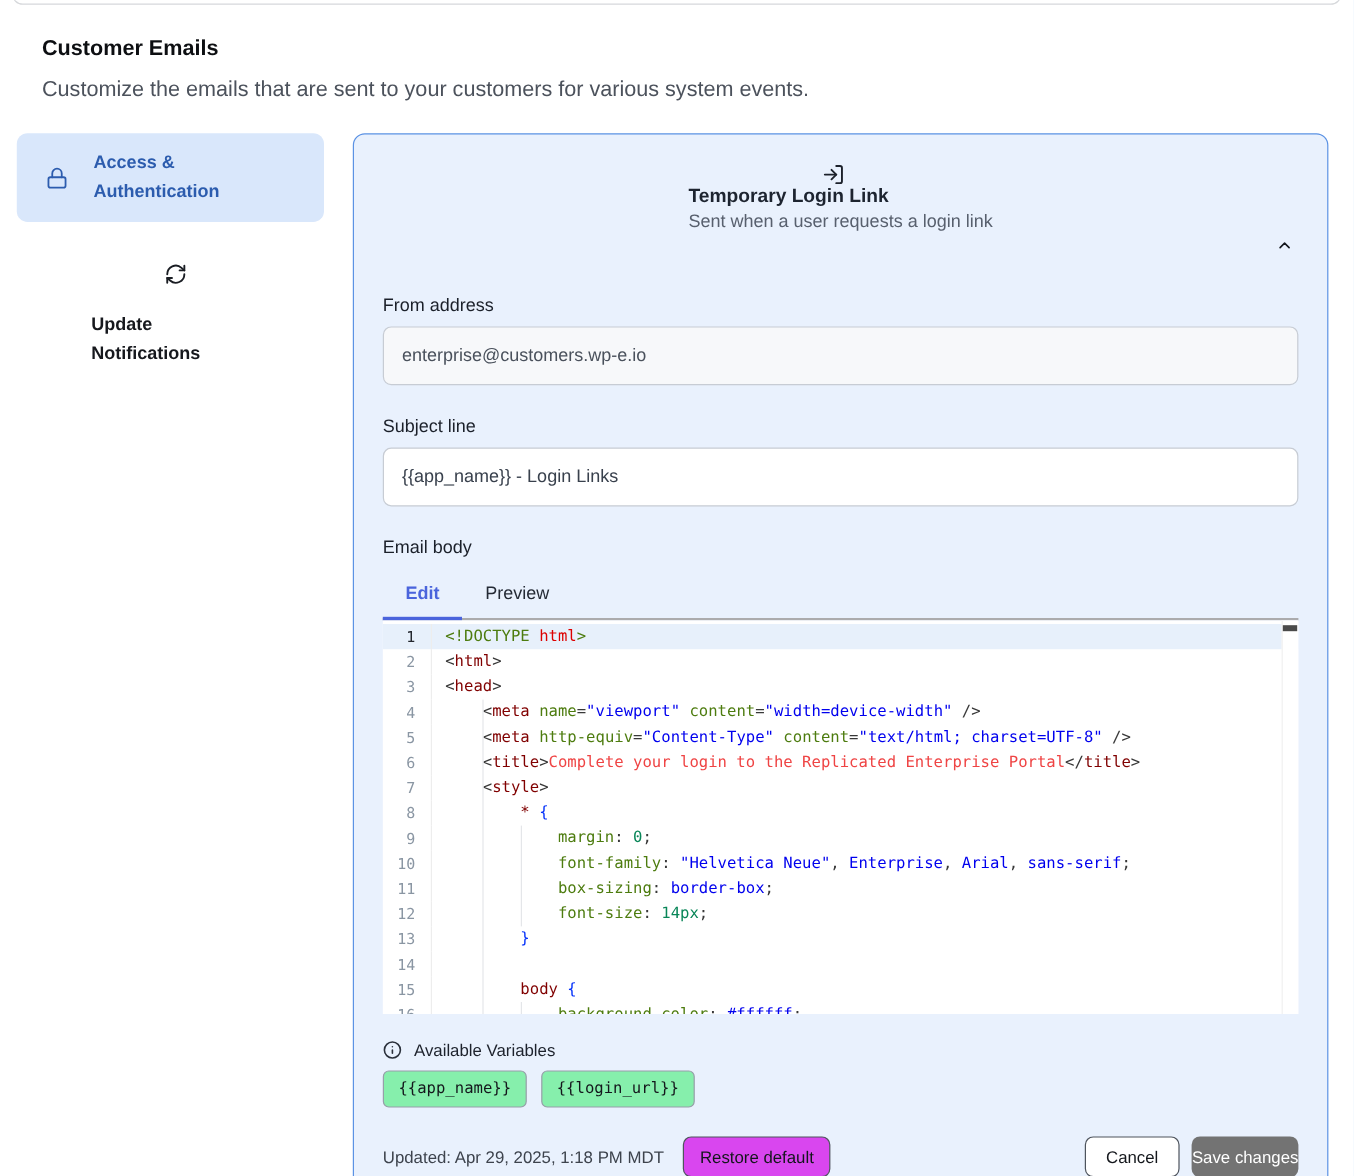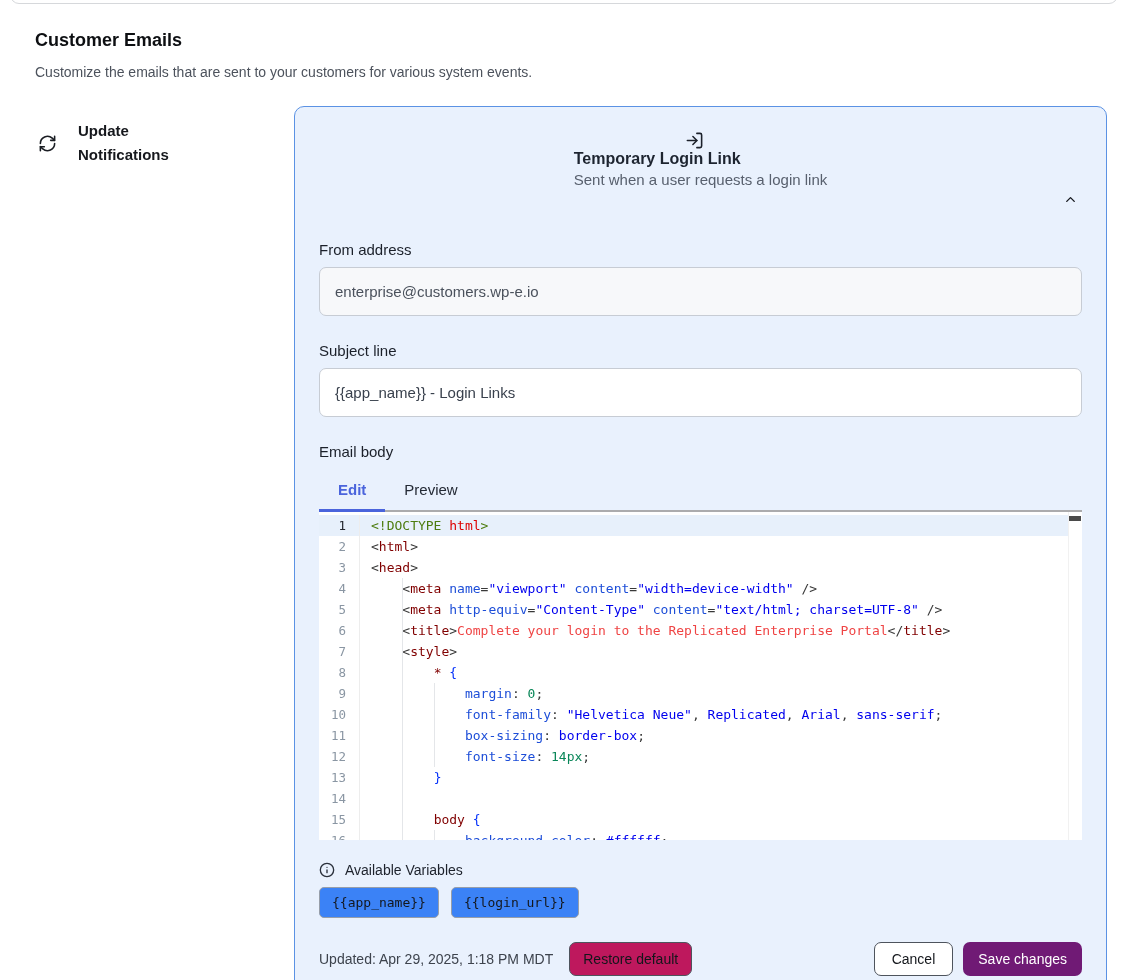--- a/index.html
+++ b/index.html
@@ -7,21 +7,21 @@
   body {
     width:1128px; height:980px; position:relative; overflow:hidden;
     background:#ffffff; font-family:"Liberation Sans", sans-serif; color:#15181e;
   }
   
   .prev-card { position:absolute; top:-38px; left:10px; width:1108px; height:42px;
     border:1px solid #d6d8db; border-radius:9px; background:#fff; }
 
   .page-head { padding:30px 0 0 35px; }
   .page-head h1 { margin:0; font-size:18px; font-weight:700; color:#0d0f12; }
-  .page-head p { margin:13px 0 0; font-size:14px; color:#4c525c; }
+  .page-head p { margin:13px 0 0; font-size:18px; color:#4c525c; }
 
   .layout { display:flex; margin-top:26px; padding:0 21px 0 14px; align-items:flex-start; }
 
   .sidebar { flex:0 0 256px; }
   .side-item { display:flex; align-items:center; gap:21px; padding:13px 16px 13px 24px;
     border-radius:9px; font-size:15px; font-weight:700; color:#16181d; cursor:pointer; }
   .side-item .lbl { max-width:140px; line-height:24px; }
   .side-item.selected { background:#d9e7fb; color:#2c5cae; }
   .side-item.selected svg { color:#2c5cae; }
   .side-item + .side-item { margin-top:21px;flex-direction:column; }
@@ -48,53 +48,62 @@
 
   .editor { height:328px; background:#ffffff; position:relative; overflow:hidden;
     font-family:"DejaVu Sans Mono", monospace; font-size:13px; }
   .lines { padding-top:3px; }
   .cl { display:flex; height:21px; line-height:21px; }
   .cl.active { background:#e7f0fb; }
   .ln { flex:0 0 40px; text-align:right; padding-right:13px; color:#8a96a3; font-size:12.5px; }
   .cl.active .ln { color:#23272e; }
   .cc { flex:1; border-left:1px solid #ededed; padding-left:11px; white-space:pre; }
   .tk-m { color:#4d7c0f; } .tk-mv { color:#dd0000; } .tk-t { color:#800000; }
-  .tk-p { color:#383838; } .tk-a { color:#1d4ed8; } .tk-s { color:#0000ee; }
+  .tk-p { color:#383838; } .tk-a { color:#4d7c0f; } .tk-s { color:#0000ee; }
   .tk-x { color:#ef4444; } .tk-n { color:#098658; } .tk-b { color:#0431fa; }
   .iguide { position:absolute; width:1px; background:#e4e6e9; }
   .sb-track { position:absolute; top:0; right:0; bottom:0; width:14px; border-left:1px solid #f1f1f1; background:#fff; }
   .sb-thumb { position:absolute; top:4px; right:1px; width:12px; height:5px; background:#4a4a4a; }
 
   .vars { margin-top:22px; display:flex; align-items:center; gap:10px; font-size:14px; color:#1d222c; }
   .vars svg { color:#2a303b; }
   .chips { margin-top:9px; display:flex; gap:12px; }
-  .chip { font-family:"DejaVu Sans Mono", monospace; font-size:13px; background:#3b82f6;
+  .chip { font-family:"DejaVu Sans Mono", monospace; font-size:13px; background:#86efac;
     border:1px solid #979ea9; border-radius:5px; padding:7px 12px; color:#14171c; cursor:pointer; }
 
   .panel-footer { margin-top:24px; display:flex; align-items:center; }
   .updated { font-size:14px; color:#3d434d; }
   .btn { font-family:inherit; font-size:14px; border-radius:7px; cursor:pointer; }
-  .btn-restore { margin-left:16px; background:#be185d; border:1px solid #4e545d; color:#13161b; padding:8px 13px; }
+  .btn-restore { margin-left:16px; background:#d946ef; border:1px solid #4e545d; color:#13161b; padding:8px 13px; }
   .f-spacer { flex:1; }
   .btn-cancel { background:#fff; border:1px solid #4e545d; color:#13161b; padding:8px 17px; margin-right:10px; }
-  .btn-save { background:#701a75; border:none; color:#ffffff; padding:9px 15px; }
+  .btn-save { background:#737373; border:none; color:#ffffff; padding:9px 0; }
 </style>
 </head>
 <body>
 
 <div class="prev-card"></div>
 
 <div class="page-head">
   <h1>Customer Emails</h1>
   <p>Customize the emails that are sent to your customers for various system events.</p>
 </div>
 
 <div class="layout">
 
   <div class="sidebar">
+    <div class="side-item selected">
+      <span style="display:flex;">
+        <svg width="19" height="19" viewBox="0 0 24 24" fill="none" stroke="currentColor" stroke-width="1.9" stroke-linecap="round" stroke-linejoin="round">
+            <rect x="3" y="11" width="18" height="11" rx="2"></rect>
+            <path d="M7 11V7a5 5 0 0 1 10 0v4"></path>
+          </svg>
+      </span>
+      <span class="lbl">Access &amp; Authentication</span>
+    </div>
     <div class="side-item">
       <span style="display:flex;">
         <svg width="19" height="19" viewBox="0 0 24 24" fill="none" stroke="currentColor" stroke-width="2" stroke-linecap="round" stroke-linejoin="round">
             <path d="M3 12a9 9 0 0 1 15-6.7L21 8"></path>
             <path d="M21 3v5h-5"></path>
             <path d="M21 12a9 9 0 0 1-15 6.7L3 16"></path>
             <path d="M3 21v-5h5"></path>
           </svg>
       </span>
       <span class="lbl">Update Notifications</span>
@@ -170,21 +179,21 @@
           <div class="cl">
             <span class="ln">8</span>
             <span class="cc"><span class="tk-x">        </span><span class="tk-t">*</span><span class="tk-x"> </span><span class="tk-b">{</span></span>
           </div>
           <div class="cl">
             <span class="ln">9</span>
             <span class="cc"><span class="tk-x">            </span><span class="tk-a">margin</span><span class="tk-p">: </span><span class="tk-n">0</span><span class="tk-p">;</span></span>
           </div>
           <div class="cl">
             <span class="ln">10</span>
-            <span class="cc"><span class="tk-x">            </span><span class="tk-a">font-family</span><span class="tk-p">: </span><span class="tk-s">"Helvetica Neue"</span><span class="tk-p">, </span><span class="tk-s">Replicated</span><span class="tk-p">, </span><span class="tk-s">Arial</span><span class="tk-p">, </span><span class="tk-s">sans-serif</span><span class="tk-p">;</span></span>
+            <span class="cc"><span class="tk-x">            </span><span class="tk-a">font-family</span><span class="tk-p">: </span><span class="tk-s">"Helvetica Neue"</span><span class="tk-p">, </span><span class="tk-s">Enterprise</span><span class="tk-p">, </span><span class="tk-s">Arial</span><span class="tk-p">, </span><span class="tk-s">sans-serif</span><span class="tk-p">;</span></span>
           </div>
           <div class="cl">
             <span class="ln">11</span>
             <span class="cc"><span class="tk-x">            </span><span class="tk-a">box-sizing</span><span class="tk-p">: </span><span class="tk-s">border-box</span><span class="tk-p">;</span></span>
           </div>
           <div class="cl">
             <span class="ln">12</span>
             <span class="cc"><span class="tk-x">            </span><span class="tk-a">font-size</span><span class="tk-p">: </span><span class="tk-n">14px</span><span class="tk-p">;</span></span>
           </div>
           <div class="cl">

